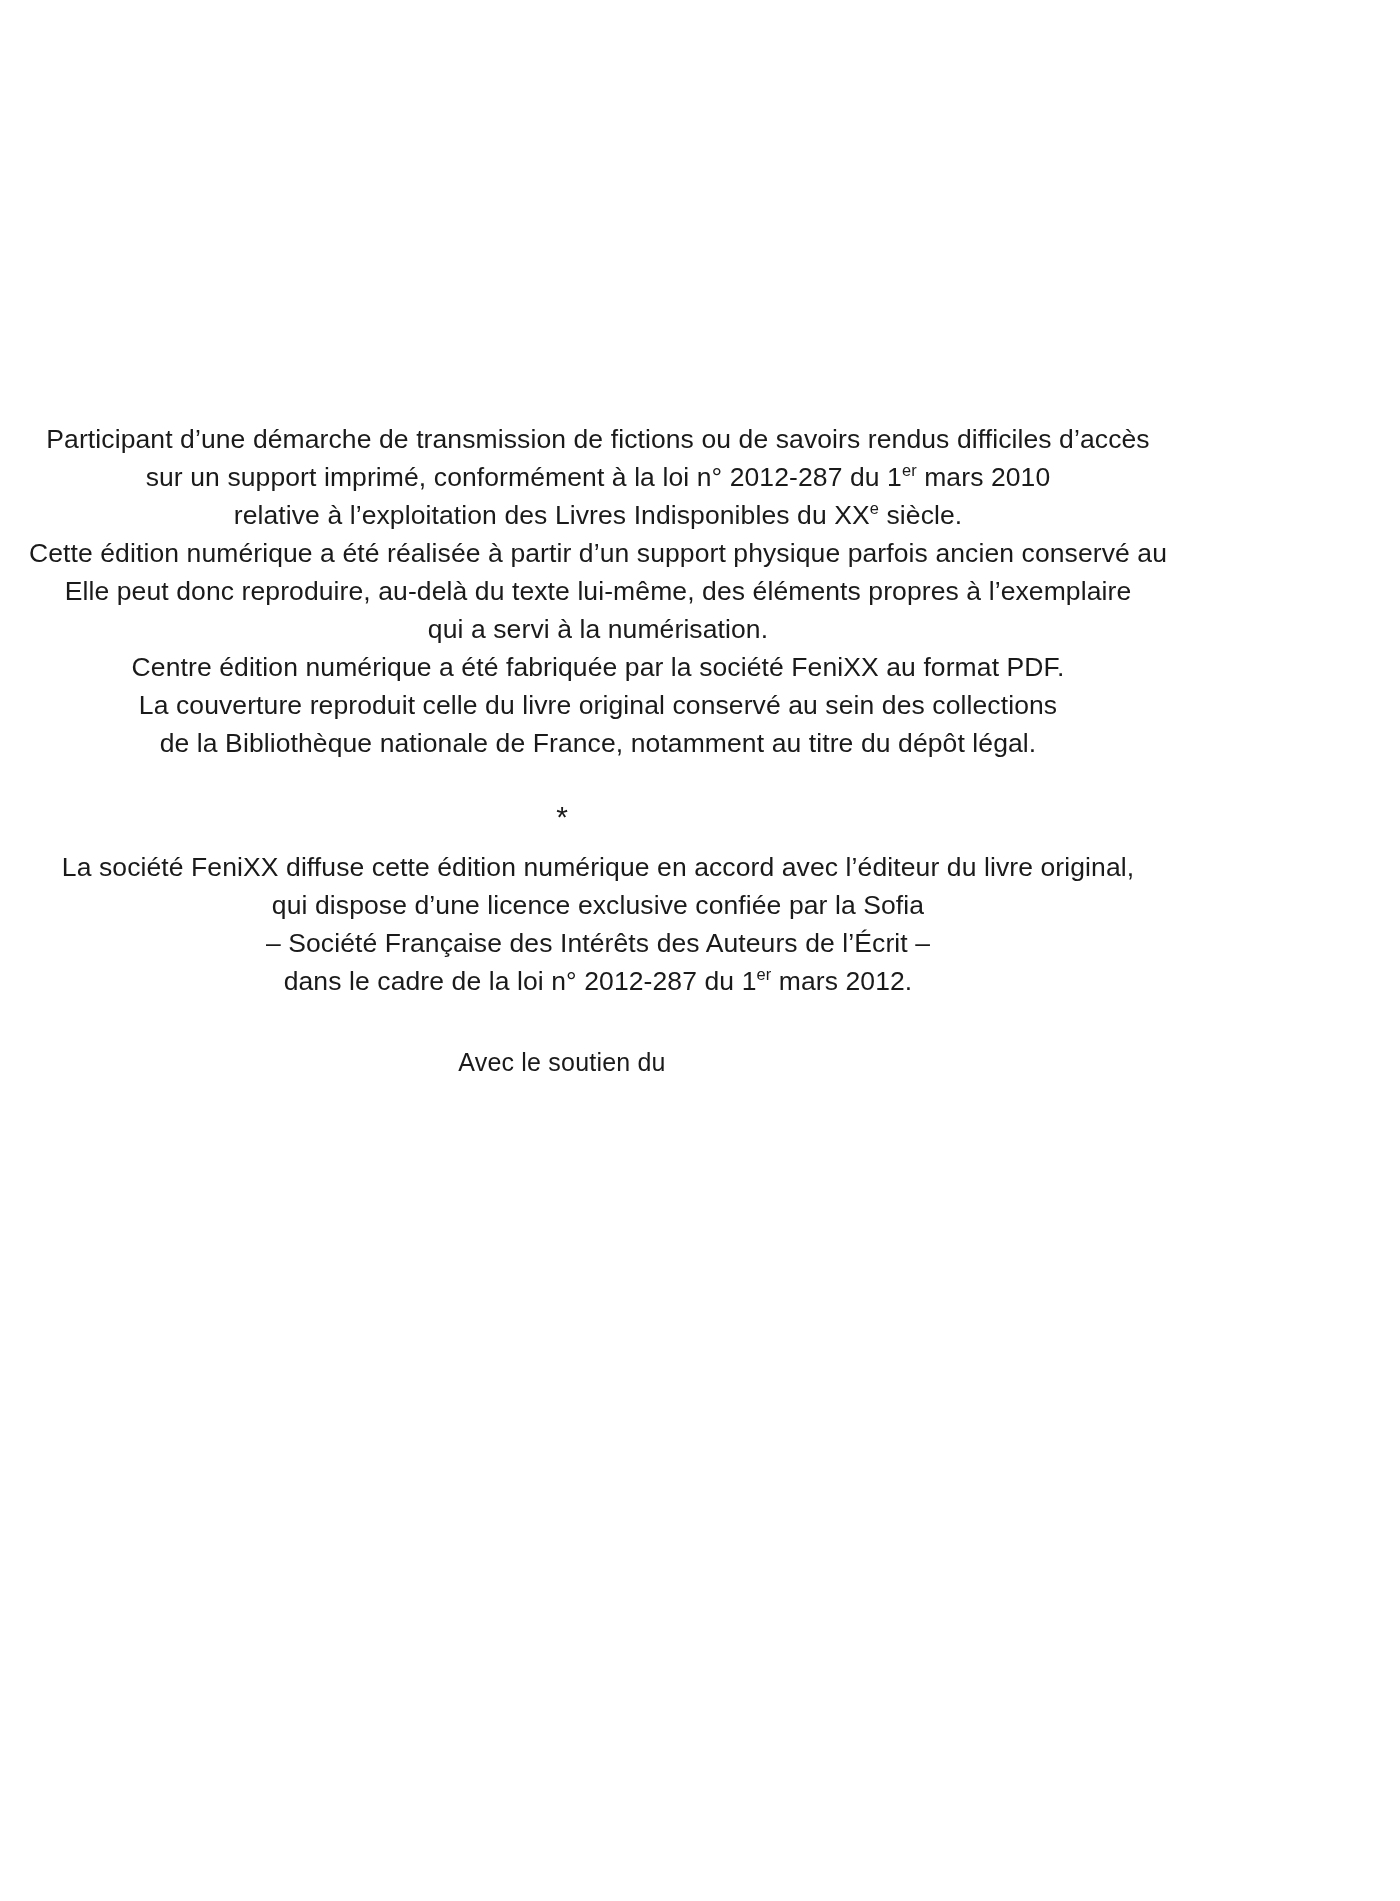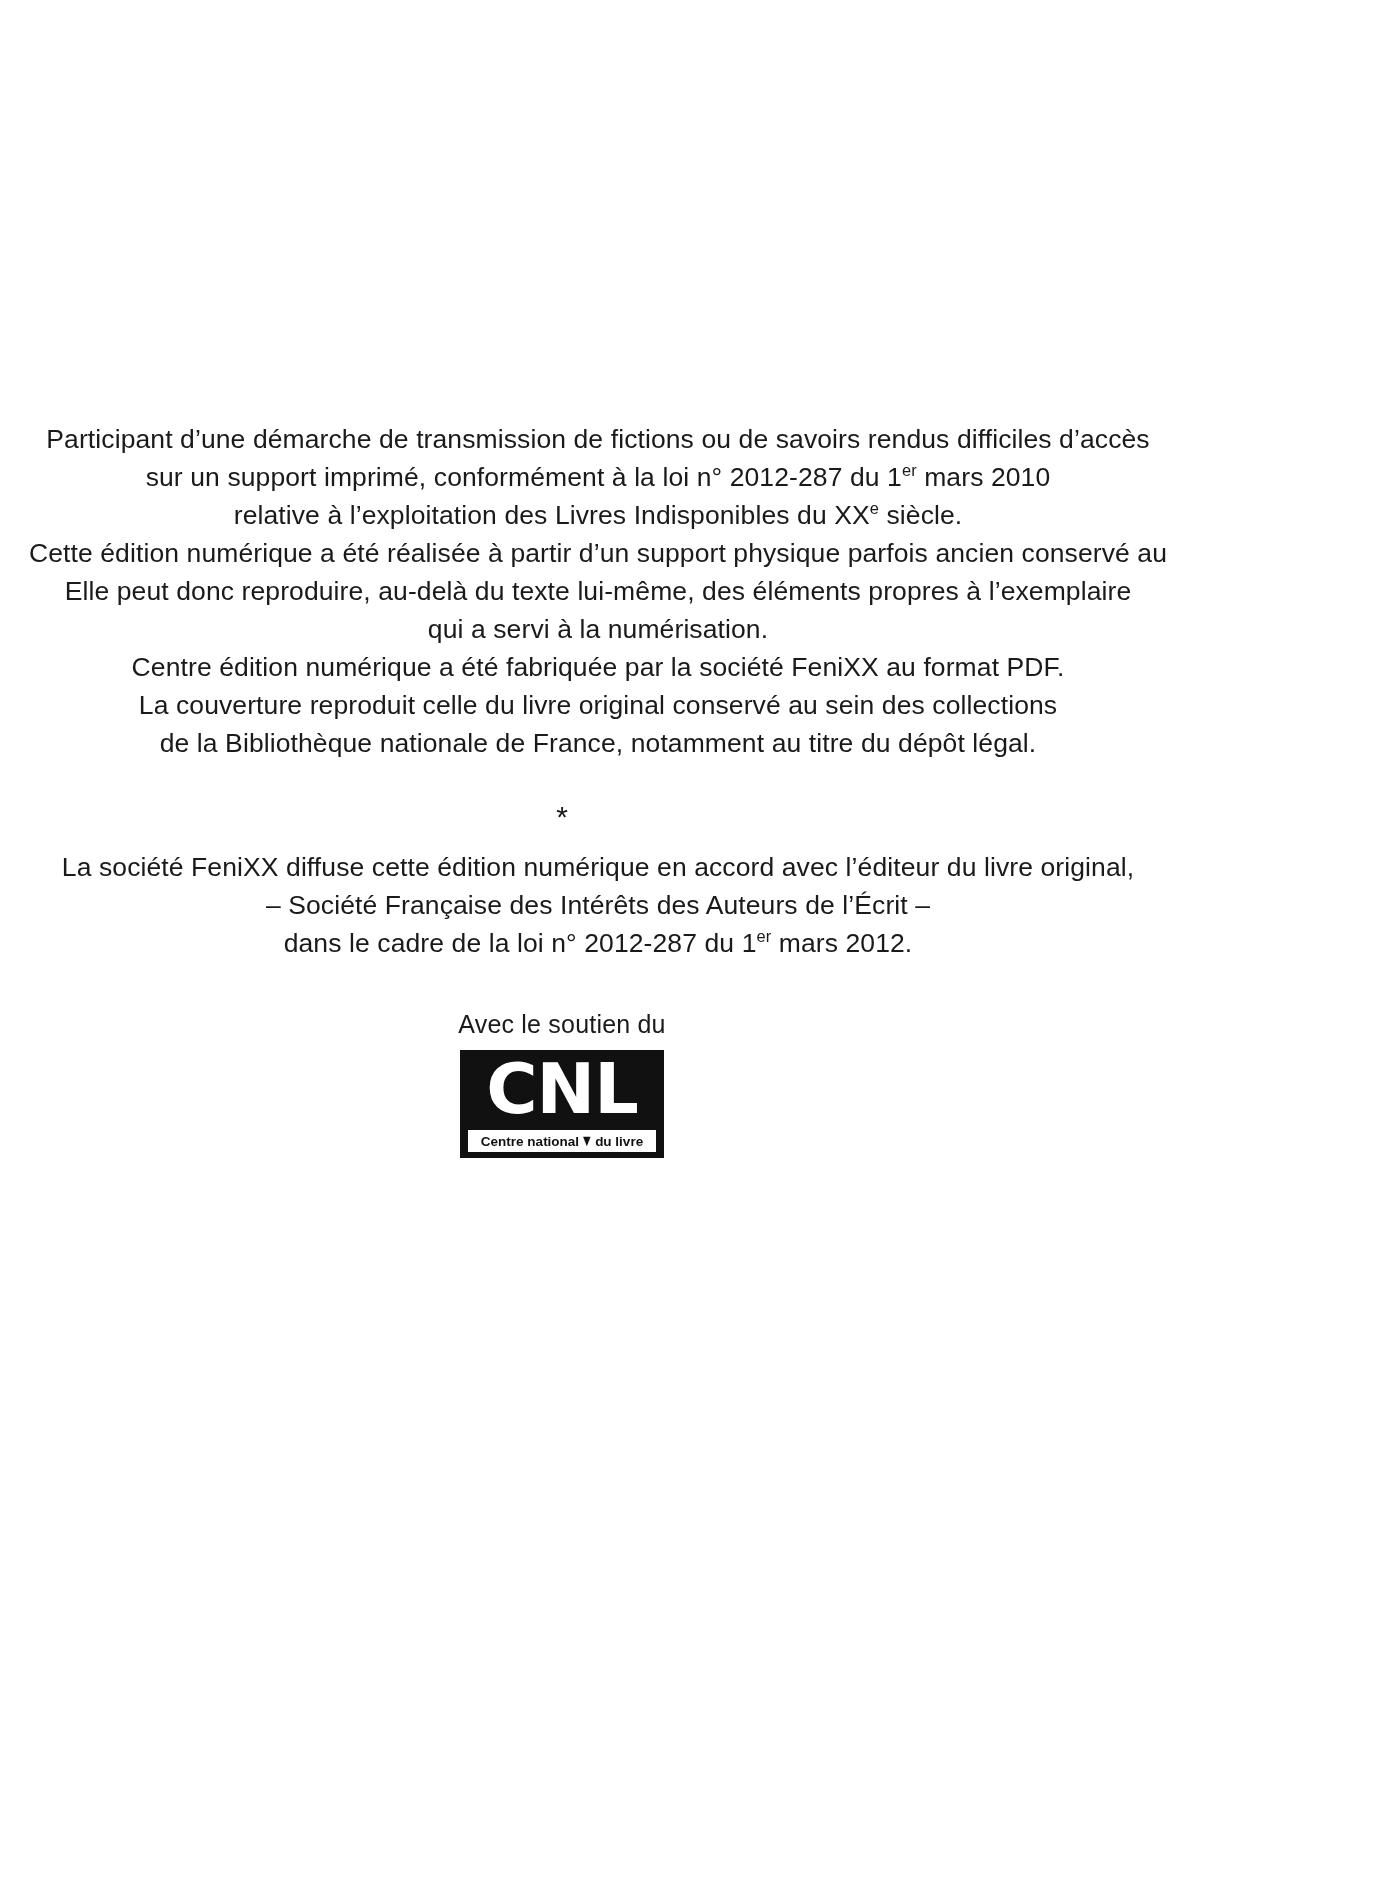--- a/index.html
+++ b/index.html
@@ -142,28 +142,23 @@
 
     <p class="para">
       <span class="line">La couverture reproduit celle du livre original conservé au sein des collections</span>
       <span class="line">de la Bibliothèque nationale de France, notamment au titre du dépôt légal.</span>
     </p>
 
     <div class="asterisk">*</div>
 
     <p class="para">
       <span class="line">La société FeniXX diffuse cette édition numérique en accord avec l’éditeur du livre original,</span>
+      <span class="line">qui dispose d’une licence exclusive confiée par la Sofia</span>
       <span class="line">– Société Française des Intérêts des Auteurs de l’Écrit –</span>
       <span class="line"><span>dans le cadre de la loi n° 2012-287 du 1</span><sup>er</sup><span> mars 2012.</span></span>
     </p>
 
     <div class="support">
       <div class="support-label">Avec le soutien du</div>
-      <div class="cnl-logo">
-        <div class="cnl-letters">CNL</div>
-        <div class="cnl-bar">
-          <span class="bar-left">Centre national</span><span class="bar-check"><span class="check-mark">▼</span></span><span class="bar-right">du livre</span>
-        </div>
-      </div>
     </div>
 
   </div>
 </div>
 
 </body></html>

